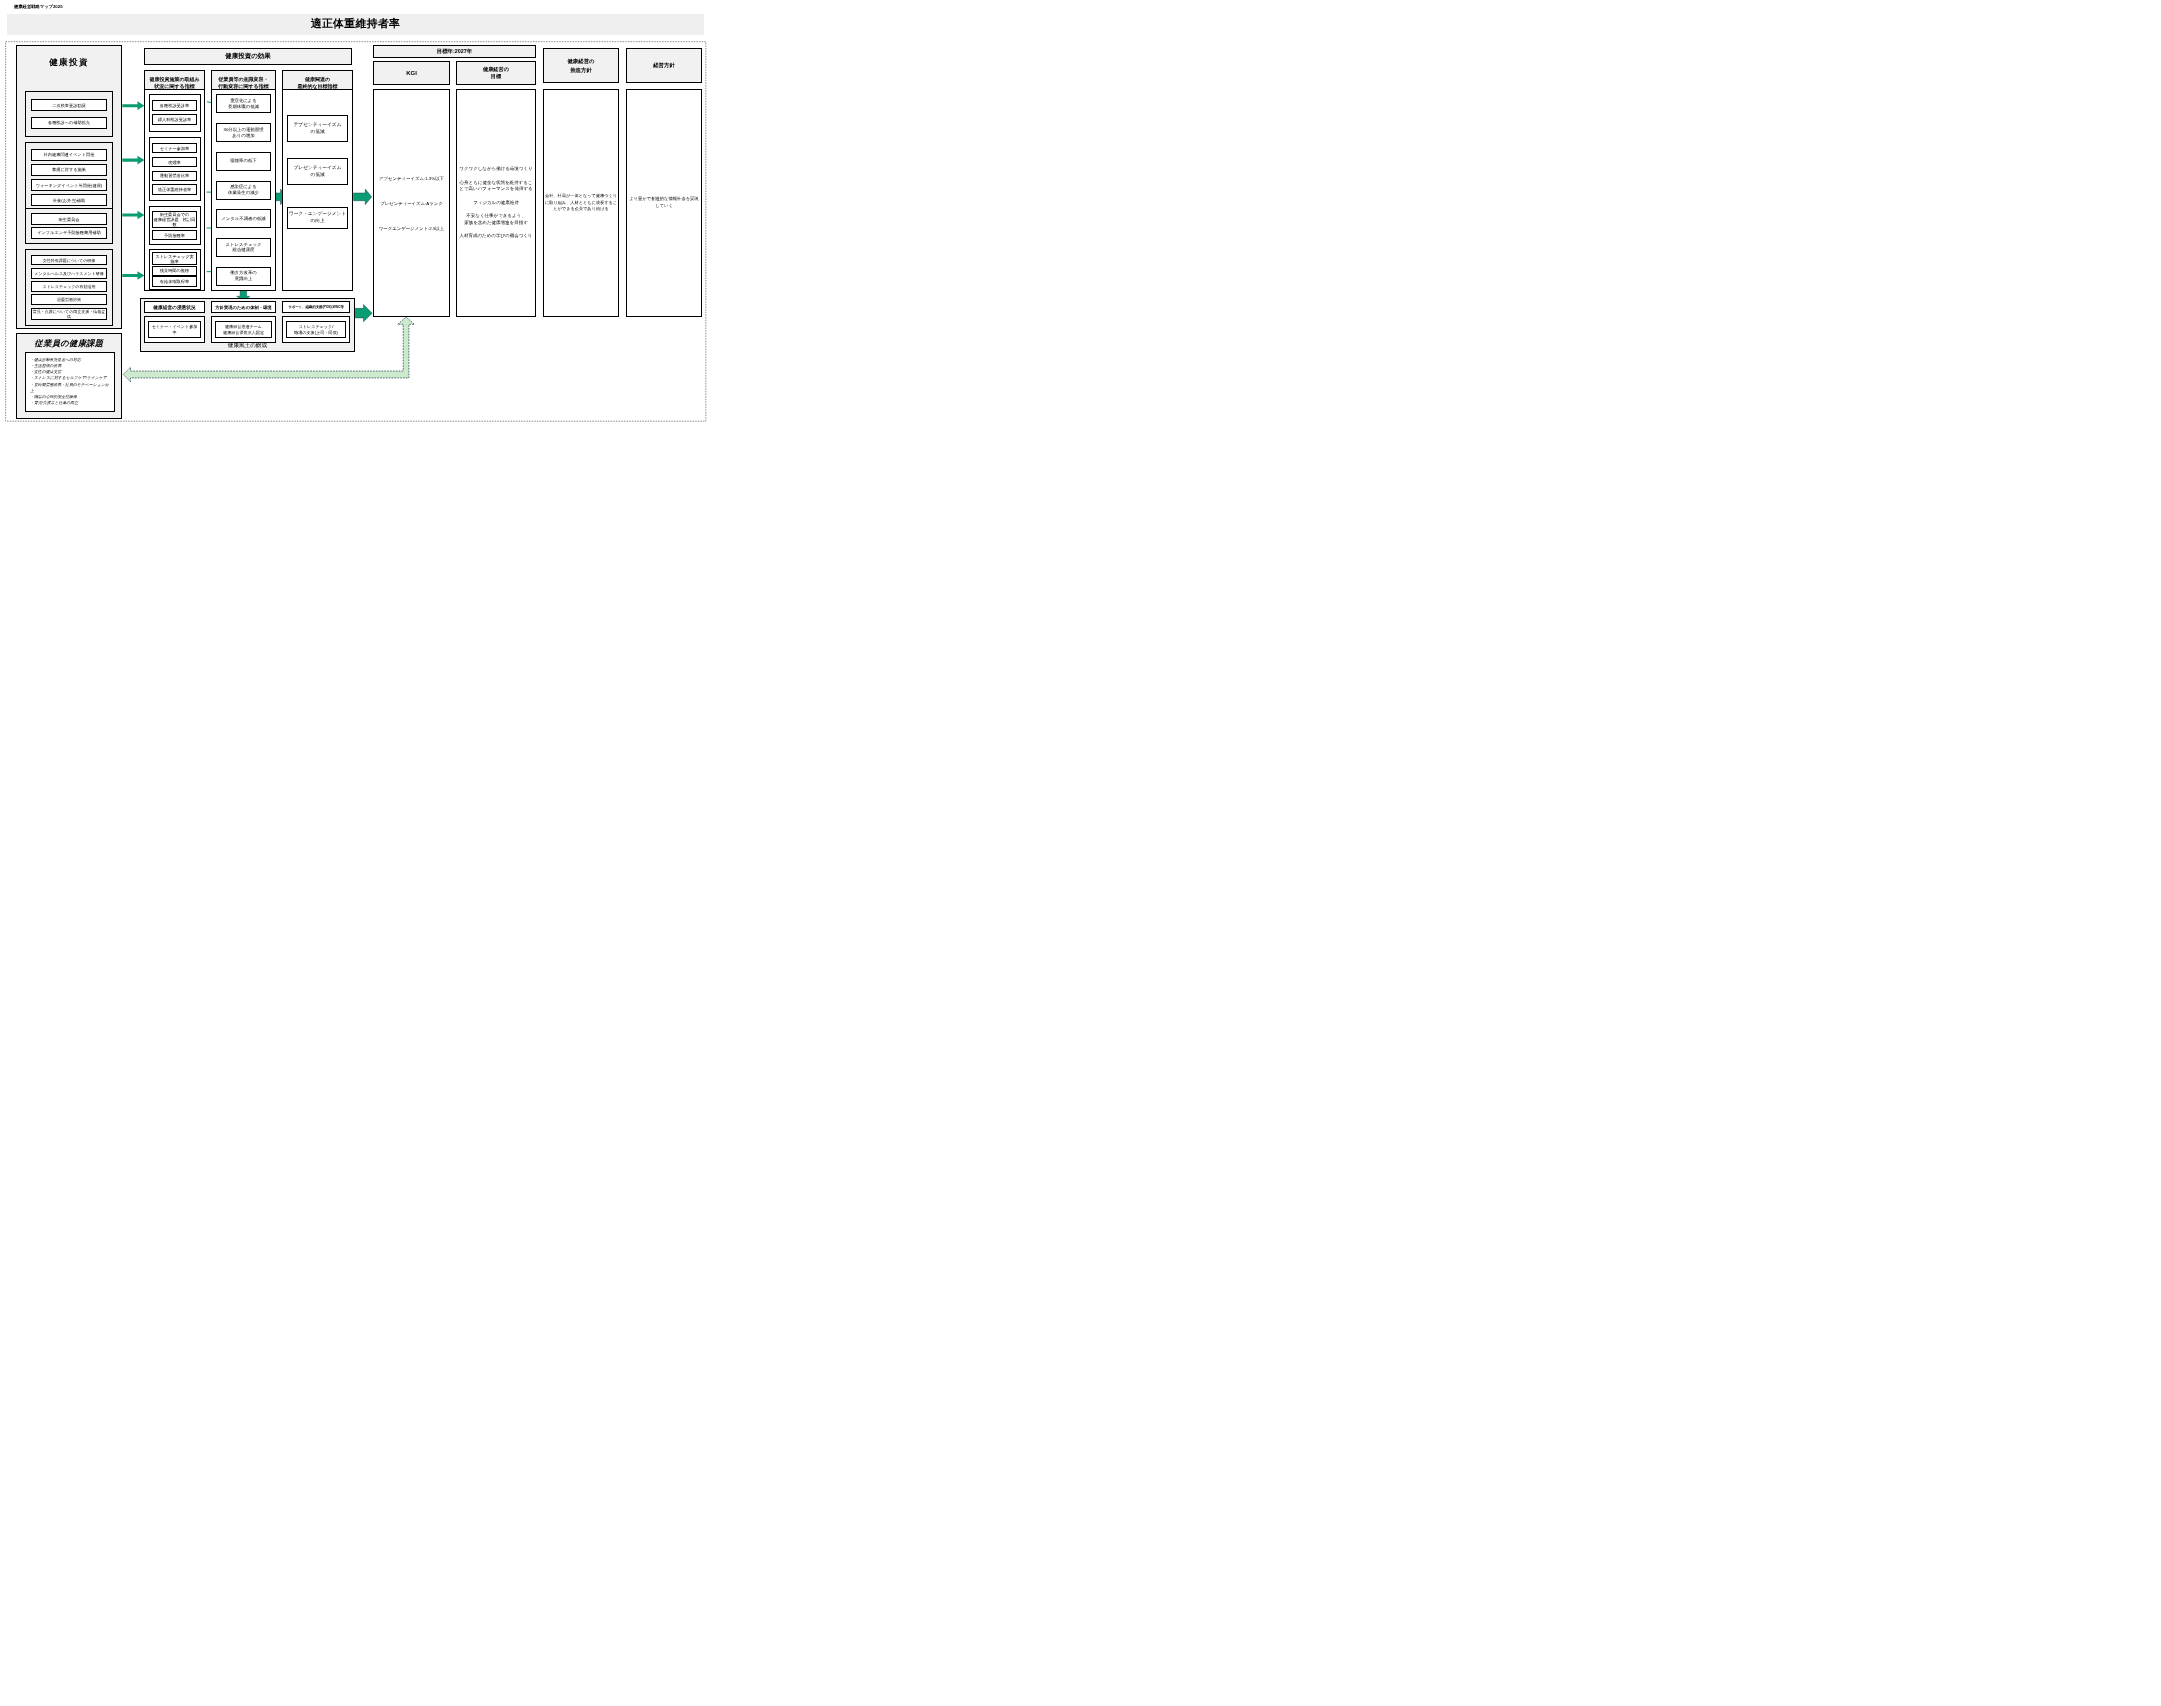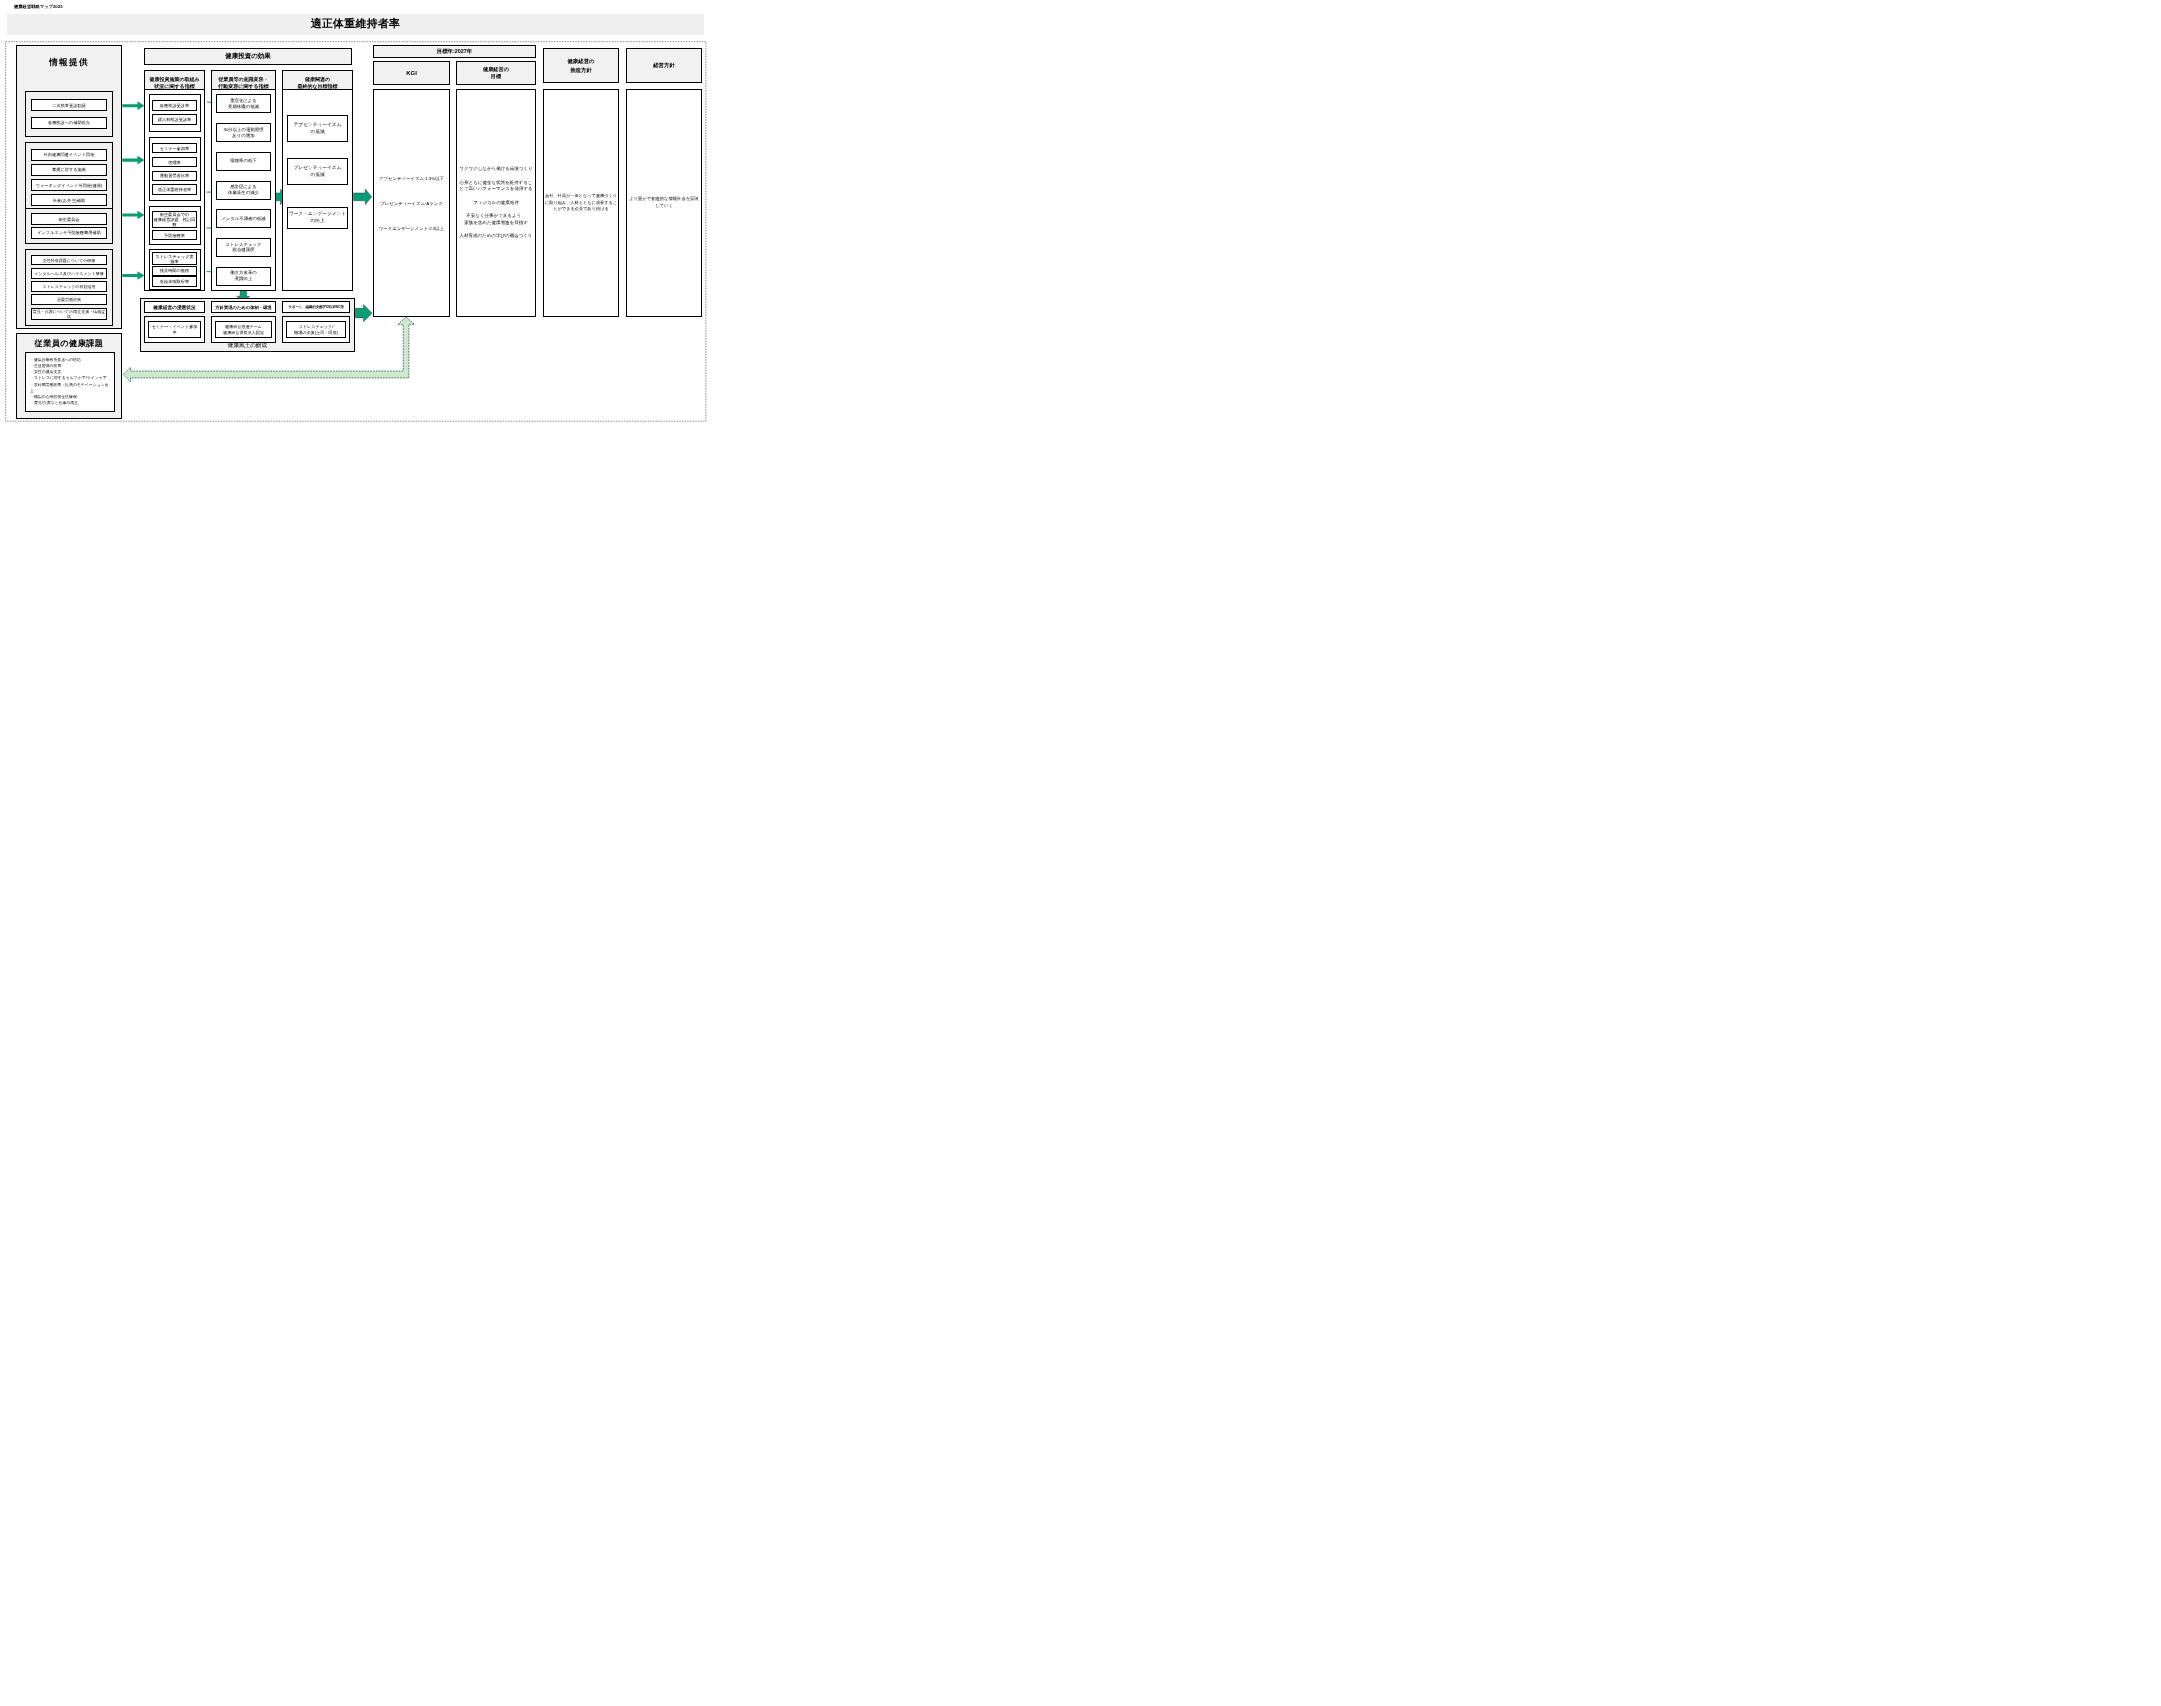--- a/index.html
+++ b/index.html
@@ -86,21 +86,21 @@
 
   .content-col { top:89px; height:228px; background:#fff; border:1.1px solid #000; border-bottom-width:1.7px; }
   #kgi-c  { left:373px; width:77px; display:flex; flex-direction:column; align-items:center; justify-content:center; gap:20px; }
   #kgi-c .kgi-line { font-size:4.4px; text-align:center; }
   #goal-c { left:456px; width:80px; display:flex; flex-direction:column; align-items:center; justify-content:center; gap:7px; }
   #goal-c .goal-line { font-size:4.5px; line-height:1.45; text-align:center; white-space:pre-line; }
   #pro-c  { left:543px; width:76px; font-size:4.2px; line-height:1.55; }
   #mgmt-c { left:626px; width:76px; font-size:4.3px; line-height:1.55; }
 
   
-  #issues { left:16px; top:333px; width:106px; height:86px; background:#f1f1f1; border:1.3px solid #000; }
+  #issues { left:16px; top:333px; width:106px; height:86px; background:#f1f1f1; border:1.3px solid #000;font-style:italic; }
   #issues .hd { margin-top:4.3px; text-align:center; font-size:8.2px; font-weight:600; letter-spacing:0.4px; }
   #issues-inner { position:absolute; left:8.2px; right:6px; top:17.7px; bottom:5.6px; background:#fff;
                   border:0.9px solid #000; padding:3.9px 1.7px 1.7px 3.9px; }
   #issues-inner .issue-line { font-size:3.9px; line-height:1.6; text-align:left; white-space:pre-line; }
 
   svg.overlay { position:absolute; left:0; top:0; width:711px; height:427px; pointer-events:none; }
 </style>
 </head>
 <body>
 
@@ -147,21 +147,21 @@
       <polygon points="638,446 649,446 649,437 664,455 649,473 649,464 638,464"></polygon>
       <polygon points="818,446 845,446 845,437 860,455 845,473 845,464 818,464"></polygon>
       <polygon points="822,713 841,713 841,704 861,724 841,744 841,735 822,735"></polygon>
       <polygon points="563,645 578,660 570.5,660 570.5,685 578,685 563,700 548,685 555.5,685 555.5,660 548,660"></polygon>
     </g>
 
     <polygon fill="#cdeacd" stroke="#16394c" stroke-width="1.6" stroke-dasharray="4 2.6" points="285,866 302,849 302,858 933,858 933,750 920,750 939.5,733 959,750 946,750 946,874 302,874 302,883"></polygon>
   </svg>
 
   <div class="abs col-invest">
-    <div class="hd">情報提供</div>
+    <div class="hd">健康投資</div>
     <div class="grp" id="inv-g1">
         <div class="item-box">二次検査受診勧奨</div>
         <div class="item-box">各種検診への補助拡充</div>
       </div>
     <div class="grp" id="inv-g2">
         <div class="item-box">社内健康関連イベント開催</div>
         <div class="item-box">禁煙に対する施策</div>
         <div class="item-box">ウォーキングイベント等開催(健保)</div>
         <div class="item-box">社食(お弁当)補助</div>
       </div>

